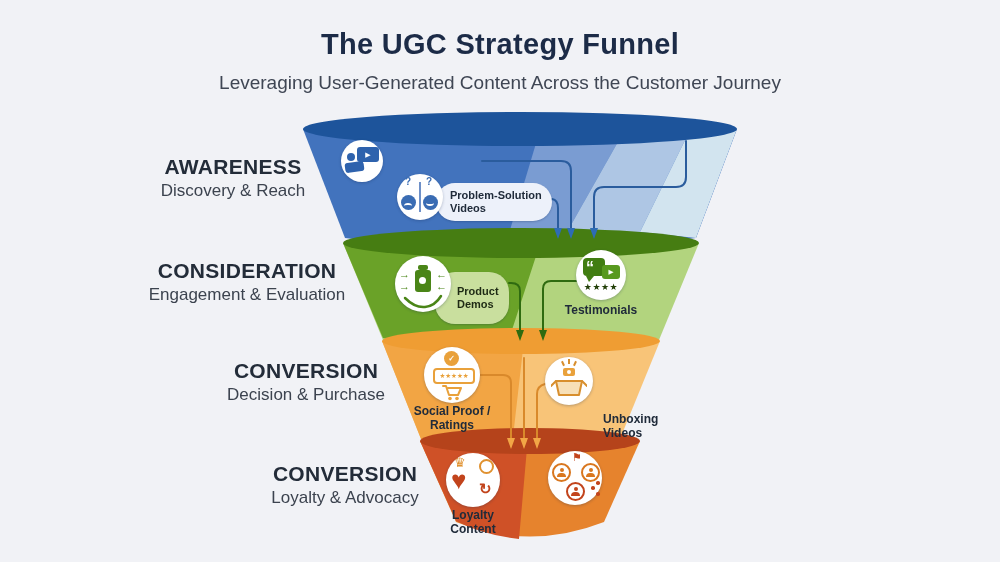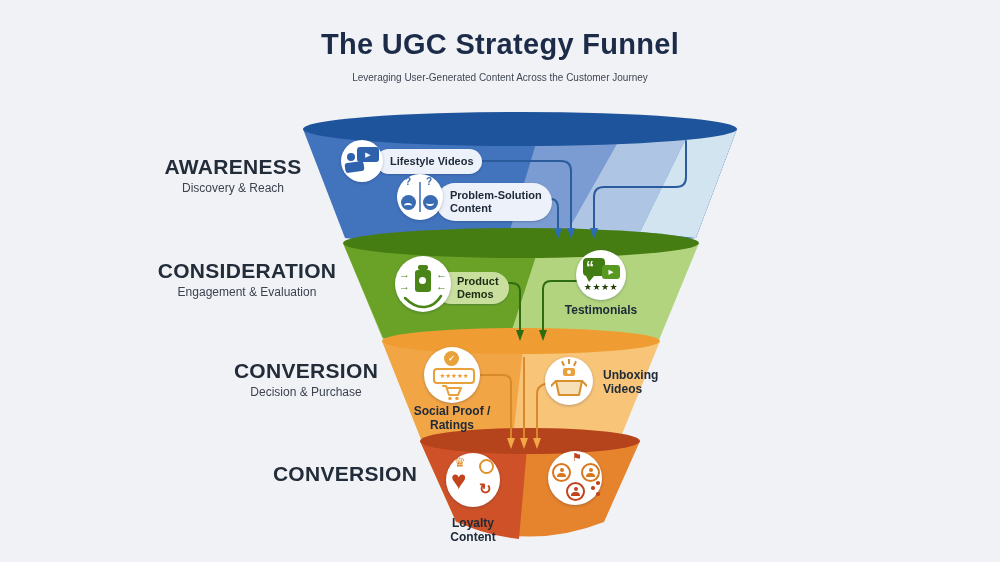--- a/index.html
+++ b/index.html
@@ -11,47 +11,47 @@
   }
   .canvas{position:relative;width:1000px;height:562px;border-radius:30px;}
   svg.funnel{position:absolute;left:0;top:0;z-index:1;}
 
   .title{
     position:absolute;left:0;top:28px;width:1000px;text-align:center;
     font-size:29px;font-weight:800;color:#1c2b47;letter-spacing:.3px;z-index:2;
   }
   .subtitle{
     position:absolute;left:0;top:72px;width:1000px;text-align:center;
-    font-size:10px;font-weight:500;color:#3f4654;z-index:2;
+    font-size:19px;font-weight:500;color:#3f4654;z-index:2;
   }
 
   .stage-block{position:absolute;width:220px;text-align:center;z-index:2;}
   .stage-label{font-size:21px;font-weight:800;color:#232c39;letter-spacing:.3px;}
-  .stage-tagline{font-size:12px;color:#3c434f;margin-top:2px;}
+  .stage-tagline{font-size:17px;color:#3c434f;margin-top:2px;}
 
   .pill{
     position:absolute;background:#edf1fa;border-radius:20px;
     font-weight:700;font-size:11px;color:#202b3a;line-height:1.2;
     display:flex;align-items:center;box-shadow:0 1px 2px rgba(20,40,80,.25);
     z-index:2;box-sizing:border-box;
   }
   .pill.green{background:#c9df9e;color:#1e2a14;}
 
   .icon-circle{
     position:absolute;background:#ffffff;border-radius:50%;
     box-shadow:0 1px 3px rgba(20,40,80,.28);z-index:3;
   }
   .icon-circle *{position:absolute;}
   .glyph{line-height:1;}
 
   .caption{
     position:absolute;font-weight:700;font-size:12px;color:#202b3a;
     line-height:1.2;text-align:center;z-index:3;
   }
-  .caption.left{text-align:left;}
+  .caption.left{text-align:left;margin-top:44px;}
   .tri{width:0;height:0;}
 </style>
 </head>
 <body>
 
 <div class="canvas">
 
   <svg class="funnel" width="1000" height="562" viewBox="0 0 1000 562">
     <defs>
       <clipPath id="clip-awareness">
@@ -115,49 +115,47 @@
   <div class="stage-block" style="left:196px;top:359px;">
     <div class="stage-label">CONVERSION</div>
     <div class="stage-tagline">Decision &amp; Purchase</div>
   </div>
   <div class="stage-block" style="left:137px;top:259px;">
     <div class="stage-label">CONSIDERATION</div>
     <div class="stage-tagline">Engagement &amp; Evaluation</div>
   </div>
   <div class="stage-block" style="left:235px;top:462px;">
     <div class="stage-label">CONVERSION</div>
-  </div>
-
-  <div class="pill" style="left:376px;top:149px;width:106px;height:25px;padding-left:14px;">
-    <span>Lifestyle Videos</span>
-  </div>
+    <div class="stage-tagline">Loyalty &amp; Advocacy</div>
+  </div>
+
   <div class="icon-circle" style="left:341px;top:140px;width:42px;height:42px;">
     <div style="left:16px;top:7px;width:22px;height:15px;background:#2e62ad;border-radius:3px;">
       <span class="glyph" style="left:0;top:4px;width:22px;text-align:center;color:#fff;font-size:7px;">▶</span>
     </div>
     <div style="left:6px;top:13px;width:8px;height:8px;background:#2e62ad;border-radius:50%;"></div>
     <div style="left:4px;top:22px;width:19px;height:10px;background:#2e62ad;border-radius:3px;transform:rotate(-8deg);"></div>
   </div>
 
   <div class="pill" style="left:436px;top:183px;width:116px;height:38px;padding-left:14px;border-radius:19px;">
-    <span>Problem-Solution Content</span>
+    <span>Problem-Solution Videos</span>
   </div>
   <div class="icon-circle" style="left:397px;top:174px;width:46px;height:46px;">
     <div style="left:22px;top:8px;width:2px;height:30px;background:#6e90c8;"></div>
     <span class="glyph" style="left:8px;top:3px;color:#3a6cb3;font-size:10px;font-weight:700;">?</span>
     <span class="glyph" style="left:29px;top:3px;color:#3a6cb3;font-size:10px;font-weight:700;">?</span>
     <div style="left:4px;top:21px;width:15px;height:15px;background:#3a6cb3;border-radius:50%;">
       <div style="left:3px;top:8px;width:8px;height:4px;border-top:2px solid #fff;border-radius:50%;"></div>
     </div>
     <div style="left:26px;top:21px;width:15px;height:15px;background:#3a6cb3;border-radius:50%;">
       <div style="left:3px;top:5px;width:8px;height:4px;border-bottom:2px solid #fff;border-radius:50%;"></div>
     </div>
   </div>
 
-  <div class="pill green" style="left:435px;top:272px;width:74px;height:32px;padding-left:22px;border-radius:20px;">
+  <div class="pill green" style="left:435px;top:272px;width:74px;height:52px;padding-left:22px;border-radius:20px;">
     <span>Product Demos</span>
   </div>
   <div class="icon-circle" style="left:395px;top:256px;width:56px;height:56px;">
     <span class="glyph" style="left:4px;top:13px;color:#4a8517;font-size:11px;font-weight:700;">→</span>
     <span class="glyph" style="left:4px;top:25px;color:#4a8517;font-size:11px;font-weight:700;">→</span>
     <span class="glyph" style="left:41px;top:13px;color:#4a8517;font-size:11px;font-weight:700;">←</span>
     <span class="glyph" style="left:41px;top:25px;color:#4a8517;font-size:11px;font-weight:700;">←</span>
     <div style="left:23px;top:9px;width:10px;height:5px;background:#4a8517;border-radius:2px;"></div>
     <div style="left:20px;top:14px;width:16px;height:22px;background:#4a8517;border-radius:3px;">
       <div style="left:4px;top:7px;width:7px;height:7px;background:#fff;border-radius:50%;"></div>
@@ -207,21 +205,21 @@
     </svg>
   </div>
   <div class="caption left" style="left:603px;top:368px;width:64px;">Unboxing Videos</div>
 
   <div class="icon-circle" style="left:446px;top:453px;width:54px;height:54px;">
     <span class="glyph" style="left:8px;top:3px;color:#e0912f;font-size:13px;">♛</span>
     <div style="left:33px;top:6px;width:11px;height:11px;border:2.5px solid #e0912f;border-radius:50%;"></div>
     <span class="glyph" style="left:5px;top:14px;color:#c2441c;font-size:26px;">♥</span>
     <span class="glyph" style="left:33px;top:28px;color:#c2441c;font-size:15px;font-weight:700;">↻</span>
   </div>
-  <div class="caption" style="left:438px;top:508px;width:70px;margin-top:8px;">Loyalty Content</div>
+  <div class="caption" style="left:438px;top:508px;width:70px;">Loyalty Content</div>
 
   <div class="icon-circle" style="left:548px;top:451px;width:54px;height:54px;">
     <span class="glyph" style="left:24px;top:1px;color:#c2441c;font-size:11px;">⚑</span>
     <div style="left:4px;top:12px;width:15px;height:15px;border:2px solid #d9771f;border-radius:50%;background:#fff;">
       <div style="left:5.5px;top:3px;width:4px;height:4px;background:#d9771f;border-radius:50%;"></div>
       <div style="left:3px;top:8px;width:9px;height:4px;background:#d9771f;border-radius:4px 4px 0 0;"></div>
     </div>
     <div style="left:33px;top:12px;width:15px;height:15px;border:2px solid #d9771f;border-radius:50%;background:#fff;">
       <div style="left:5.5px;top:3px;width:4px;height:4px;background:#d9771f;border-radius:50%;"></div>
       <div style="left:3px;top:8px;width:9px;height:4px;background:#d9771f;border-radius:4px 4px 0 0;"></div>

